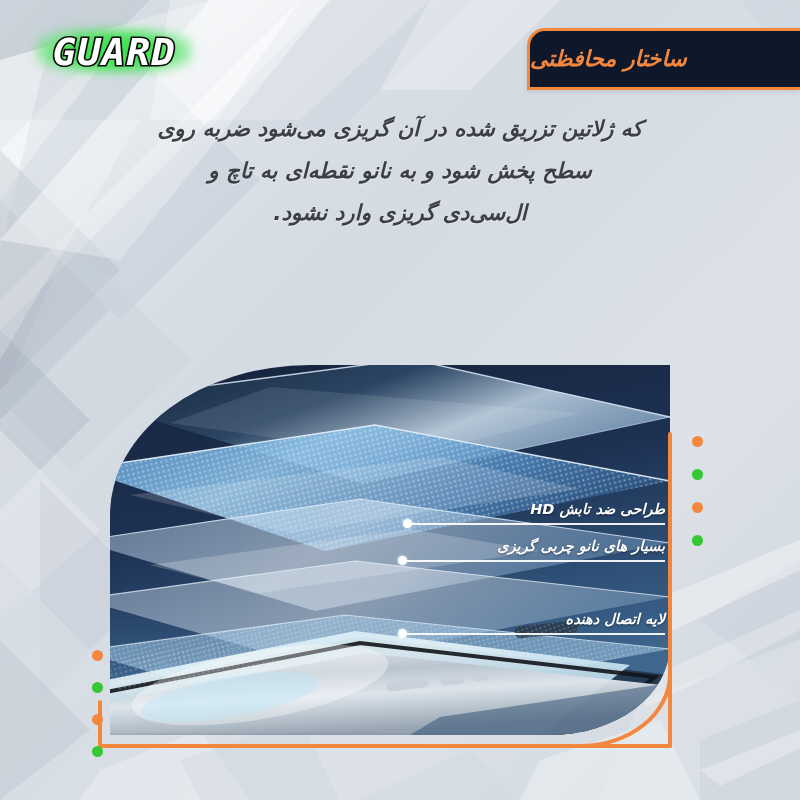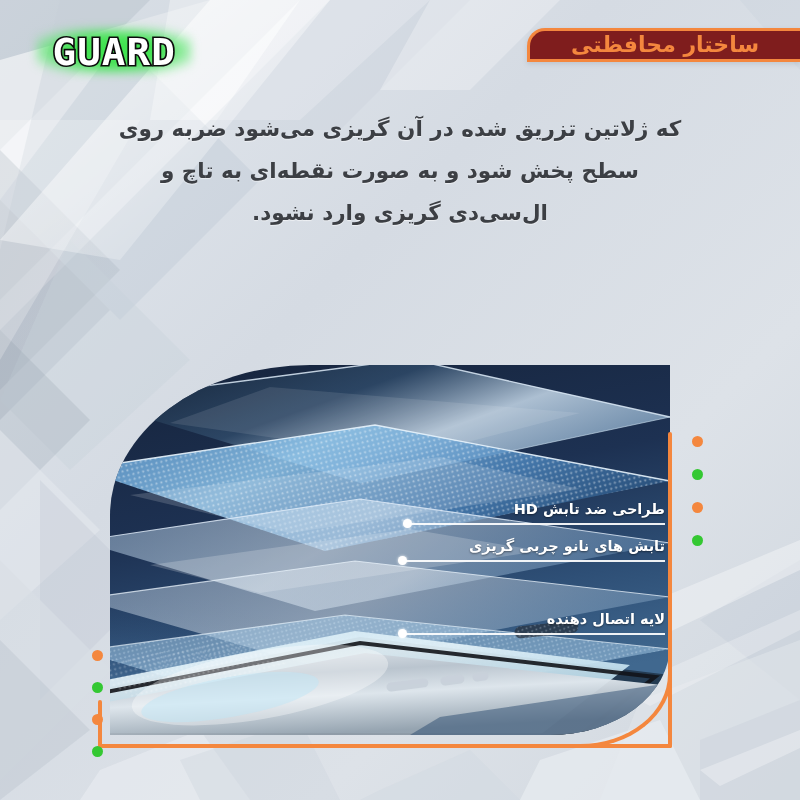--- a/index.html
+++ b/index.html
@@ -1,21 +1,21 @@
 <!DOCTYPE html>
 <html lang="fa" dir="rtl"><head>
 <meta charset="utf-8">
 <style>
   html,body{margin:0;padding:0;}
   body{
     width:800px;height:800px;overflow:hidden;
     font-family:"DejaVu Sans","Liberation Sans",sans-serif;
     background:#d6dce4;
   }
-  .stage{position:relative;width:800px;height:800px;overflow:hidden;background:#d8dee5;}
+  .stage{position:relative;width:800px;height:800px;overflow:hidden;background:#d8dee5;font-style:italic;}
 
   
   .bg{position:absolute;inset:0;overflow:hidden;}
   .bg svg{position:absolute;inset:0;width:800px;height:800px;display:block;}
 
   
   .logo-wrap{
     position:absolute;left:24px;top:22px;width:180px;height:60px;
     display:flex;align-items:center;justify-content:center;
   }
@@ -32,29 +32,29 @@
     color:#ffffff;
     -webkit-text-stroke:3.2px #0c0c0c;
     paint-order:stroke fill;
     direction:ltr;
     line-height:1;
     transform:scaleX(1.06);
   }
 
   
   .title-badge{
-    position:absolute;left:527px;top:28px;height:34px;width:273px;
+    position:absolute;left:527px;top:28px;height:62px;width:273px;
     box-sizing:border-box;
-    background:#7f1d1d;
+    background:#0f172a;
     border:3px solid #f4873e;
     border-right:none;
     border-top-left-radius:18px;
     border-bottom-left-radius:0;
     border-top-right-radius:0;border-bottom-right-radius:0;
-    display:flex;align-items:center;justify-content:center;
+    display:flex;align-items:center;justify-content:flex-end;
     box-shadow:0 2px 5px rgba(90,100,115,.18);
   }
   .title-badge::after{
     content:"";position:absolute;right:-3px;top:-3px;bottom:-3px;width:3px;background:transparent;
   }
   .title-badge .btxt{
     color:#f4873e;font-size:22px;font-weight:700;
     letter-spacing:.2px;white-space:nowrap;
     padding-bottom:2px;
   }
@@ -193,21 +193,21 @@
     <div class="logo-text">GUARD</div>
   </div>
 
   <div class="title-badge">
     <span class="btxt">ساختار محافظتی</span>
   </div>
 
   <div class="paragraph">
     <p>
       <span class="ln">که ژلاتین تزریق شده در آن گریزی می‌شود ضربه روی</span>
-      <span class="ln">سطح پخش شود و به صورت نقطه‌ای به تاچ و</span>
+      <span class="ln">سطح پخش شود و به نانو نقطه‌ای به تاچ و</span>
       <span class="ln">ال‌سی‌دی گریزی وارد نشود.</span>
     </p>
   </div>
 
   <div class="photo">
     <div class="photo-inner">
       <svg width="560" height="370" viewBox="0 0 560 370" preserveAspectRatio="none">
         <defs>
           <linearGradient id="navy" x1="0" y1="0" x2="0.3" y2="1">
             <stop offset="0%" stop-color="#16243c"></stop>
@@ -319,21 +319,21 @@
 
     <div class="callout" style="left:403px;top:498px;width:262px;">
       <span class="dot"></span>
       <span class="line" style="width:256px;"></span>
       <span class="lbl">طراحی ضد تابش HD</span>
     </div>
 
     <div class="callout" style="left:398px;top:535px;width:267px;">
       <span class="dot"></span>
       <span class="line" style="width:261px;"></span>
-      <span class="lbl">تابش های نانو چربی گریزی</span>
+      <span class="lbl">بسیار های نانو چربی گریزی</span>
     </div>
 
 
     <div class="callout" style="left:398px;top:608px;width:267px;text-align:right;">
       <span class="dot"></span>
       <span class="line" style="width:261px;"></span>
       <span class="lbl">لایه اتصال دهنده</span>
     </div>
   </div>
 

